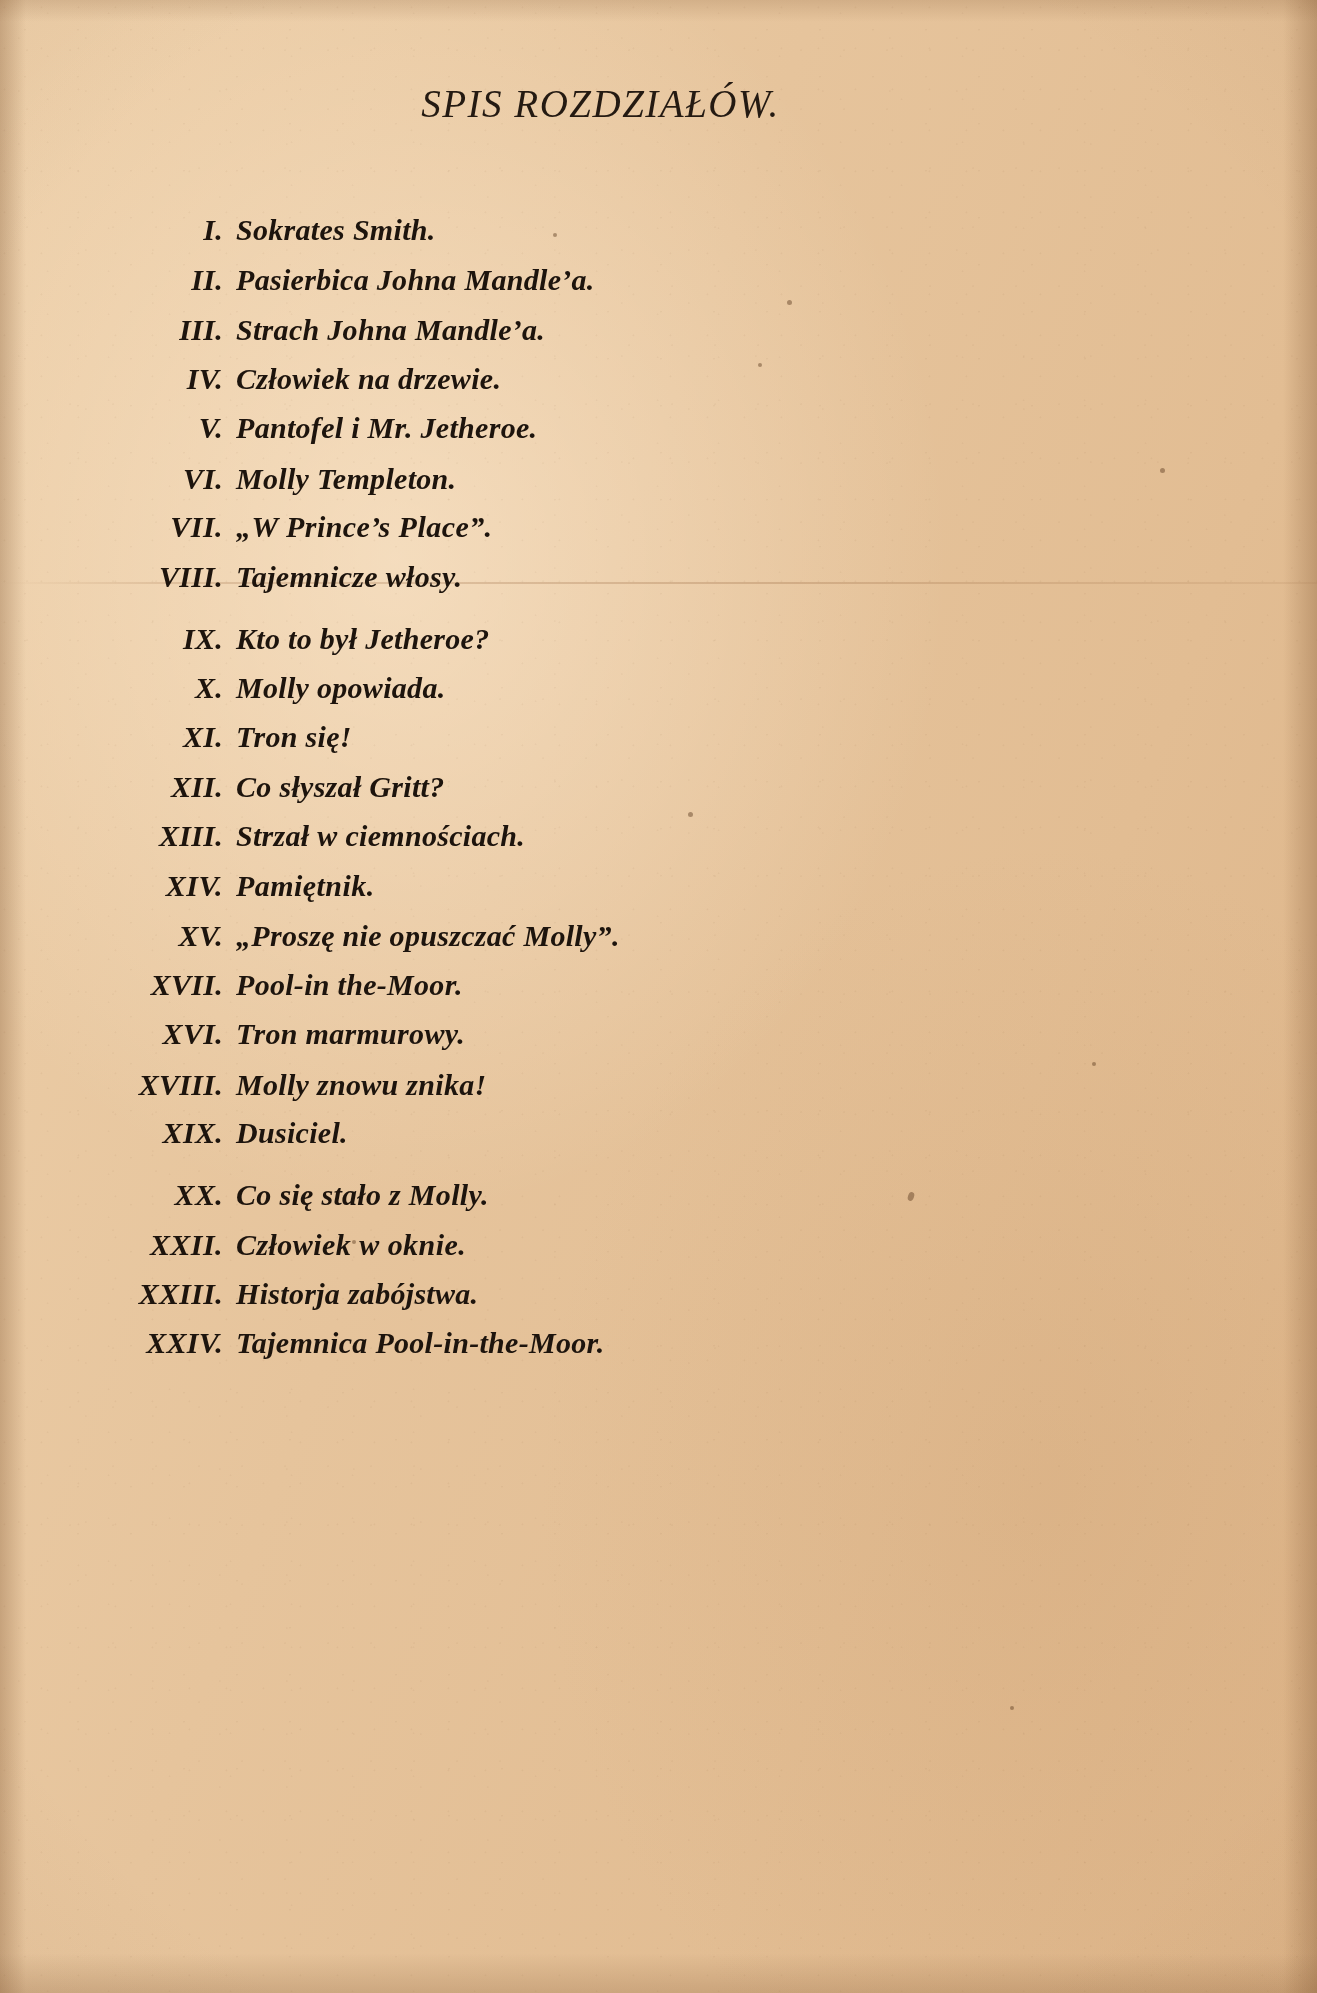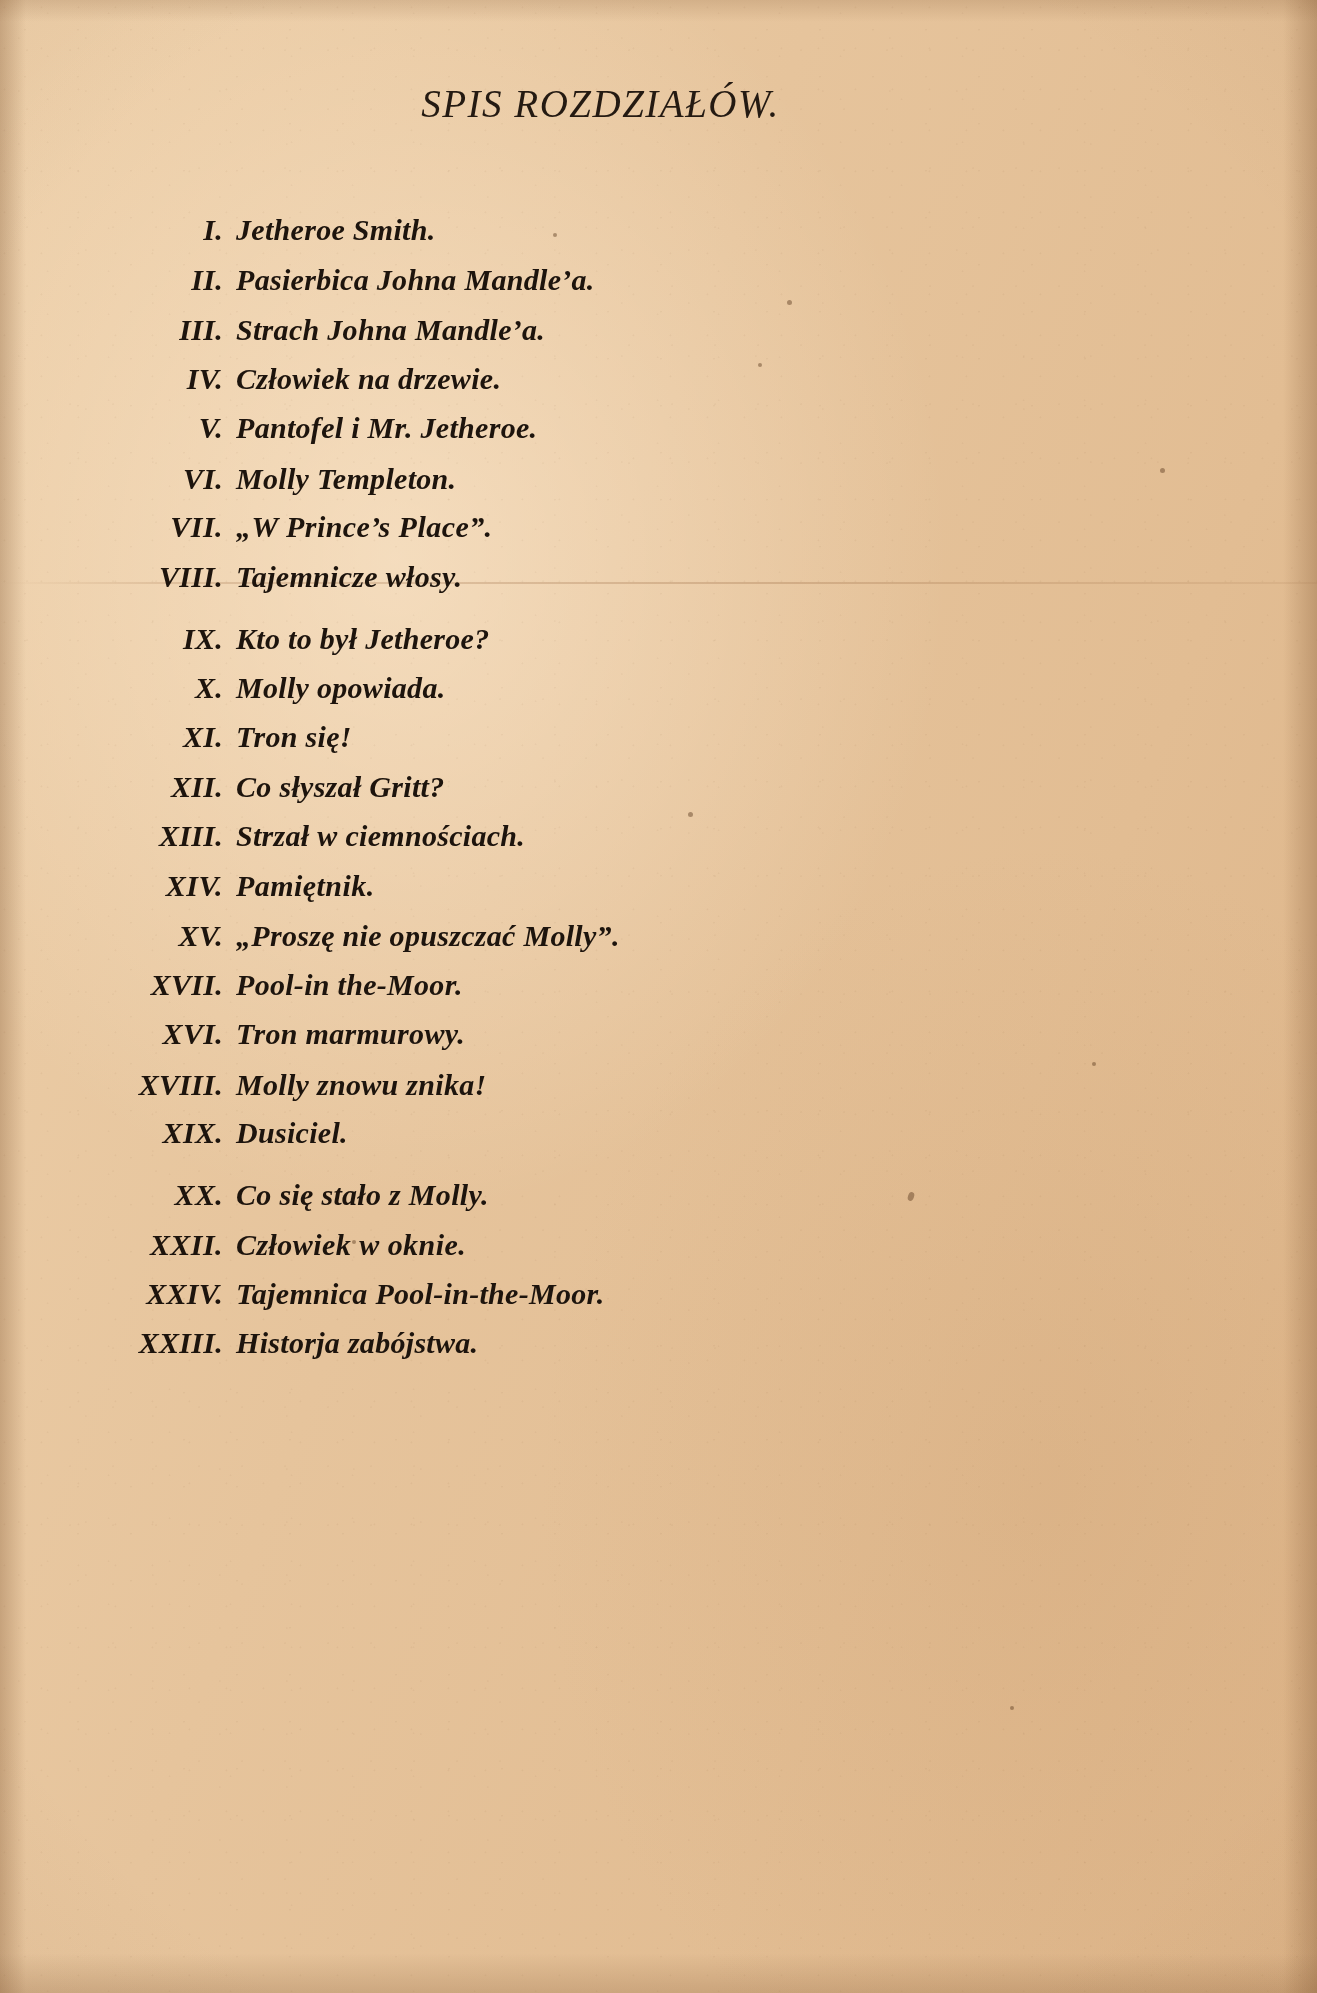--- a/index.html
+++ b/index.html
@@ -161,21 +161,21 @@
 <div class="fold-line"></div>
 
 <div class="content">
 
   <h1 class="page-title">SPIS ROZDZIAŁÓW.</h1>
 
   <div class="toc">
     <ul class="toc-list">
       <li class="toc-item">
         <span class="toc-num">I.</span>
-        <span class="toc-label">Jetheroe Smith.</span>
+        <span class="toc-label">Sokrates Smith.</span>
       </li>
       <li class="toc-item">
         <span class="toc-num">II.</span>
         <span class="toc-label">Pasierbica Johna Mandle’a.</span>
       </li>
       <li class="toc-item">
         <span class="toc-num">III.</span>
         <span class="toc-label">Strach Johna Mandle’a.</span>
       </li>
       <li class="toc-item">
@@ -244,26 +244,26 @@
       </li>
       <li class="toc-item gap-before">
         <span class="toc-num">XX.</span>
         <span class="toc-label">Co się stało z Molly.</span>
       </li>
       <li class="toc-item">
         <span class="toc-num">XXII.</span>
         <span class="toc-label">Człowiek w oknie.</span>
       </li>
       <li class="toc-item">
+        <span class="toc-num">XXIII.</span>
+        <span class="toc-label">Historja zabójstwa.</span>
+      </li>
+      <li class="toc-item">
         <span class="toc-num">XXIV.</span>
         <span class="toc-label">Tajemnica Pool-in-the-Moor.</span>
-      </li>
-      <li class="toc-item">
-        <span class="toc-num">XXIII.</span>
-        <span class="toc-label">Historja zabójstwa.</span>
       </li>
     </ul>
   </div>
 </div>
 
 <div class="speck" style="left:553px;top:233px;width:4px;height:4px;"></div>
 <div class="speck" style="left:787px;top:300px;width:5px;height:5px;"></div>
 <div class="speck" style="left:758px;top:363px;width:4px;height:4px;"></div>
 <div class="speck" style="left:688px;top:812px;width:5px;height:5px;"></div>
 <div class="speck" style="left:908px;top:1192px;width:6px;height:9px;transform:rotate(20deg);"></div>

